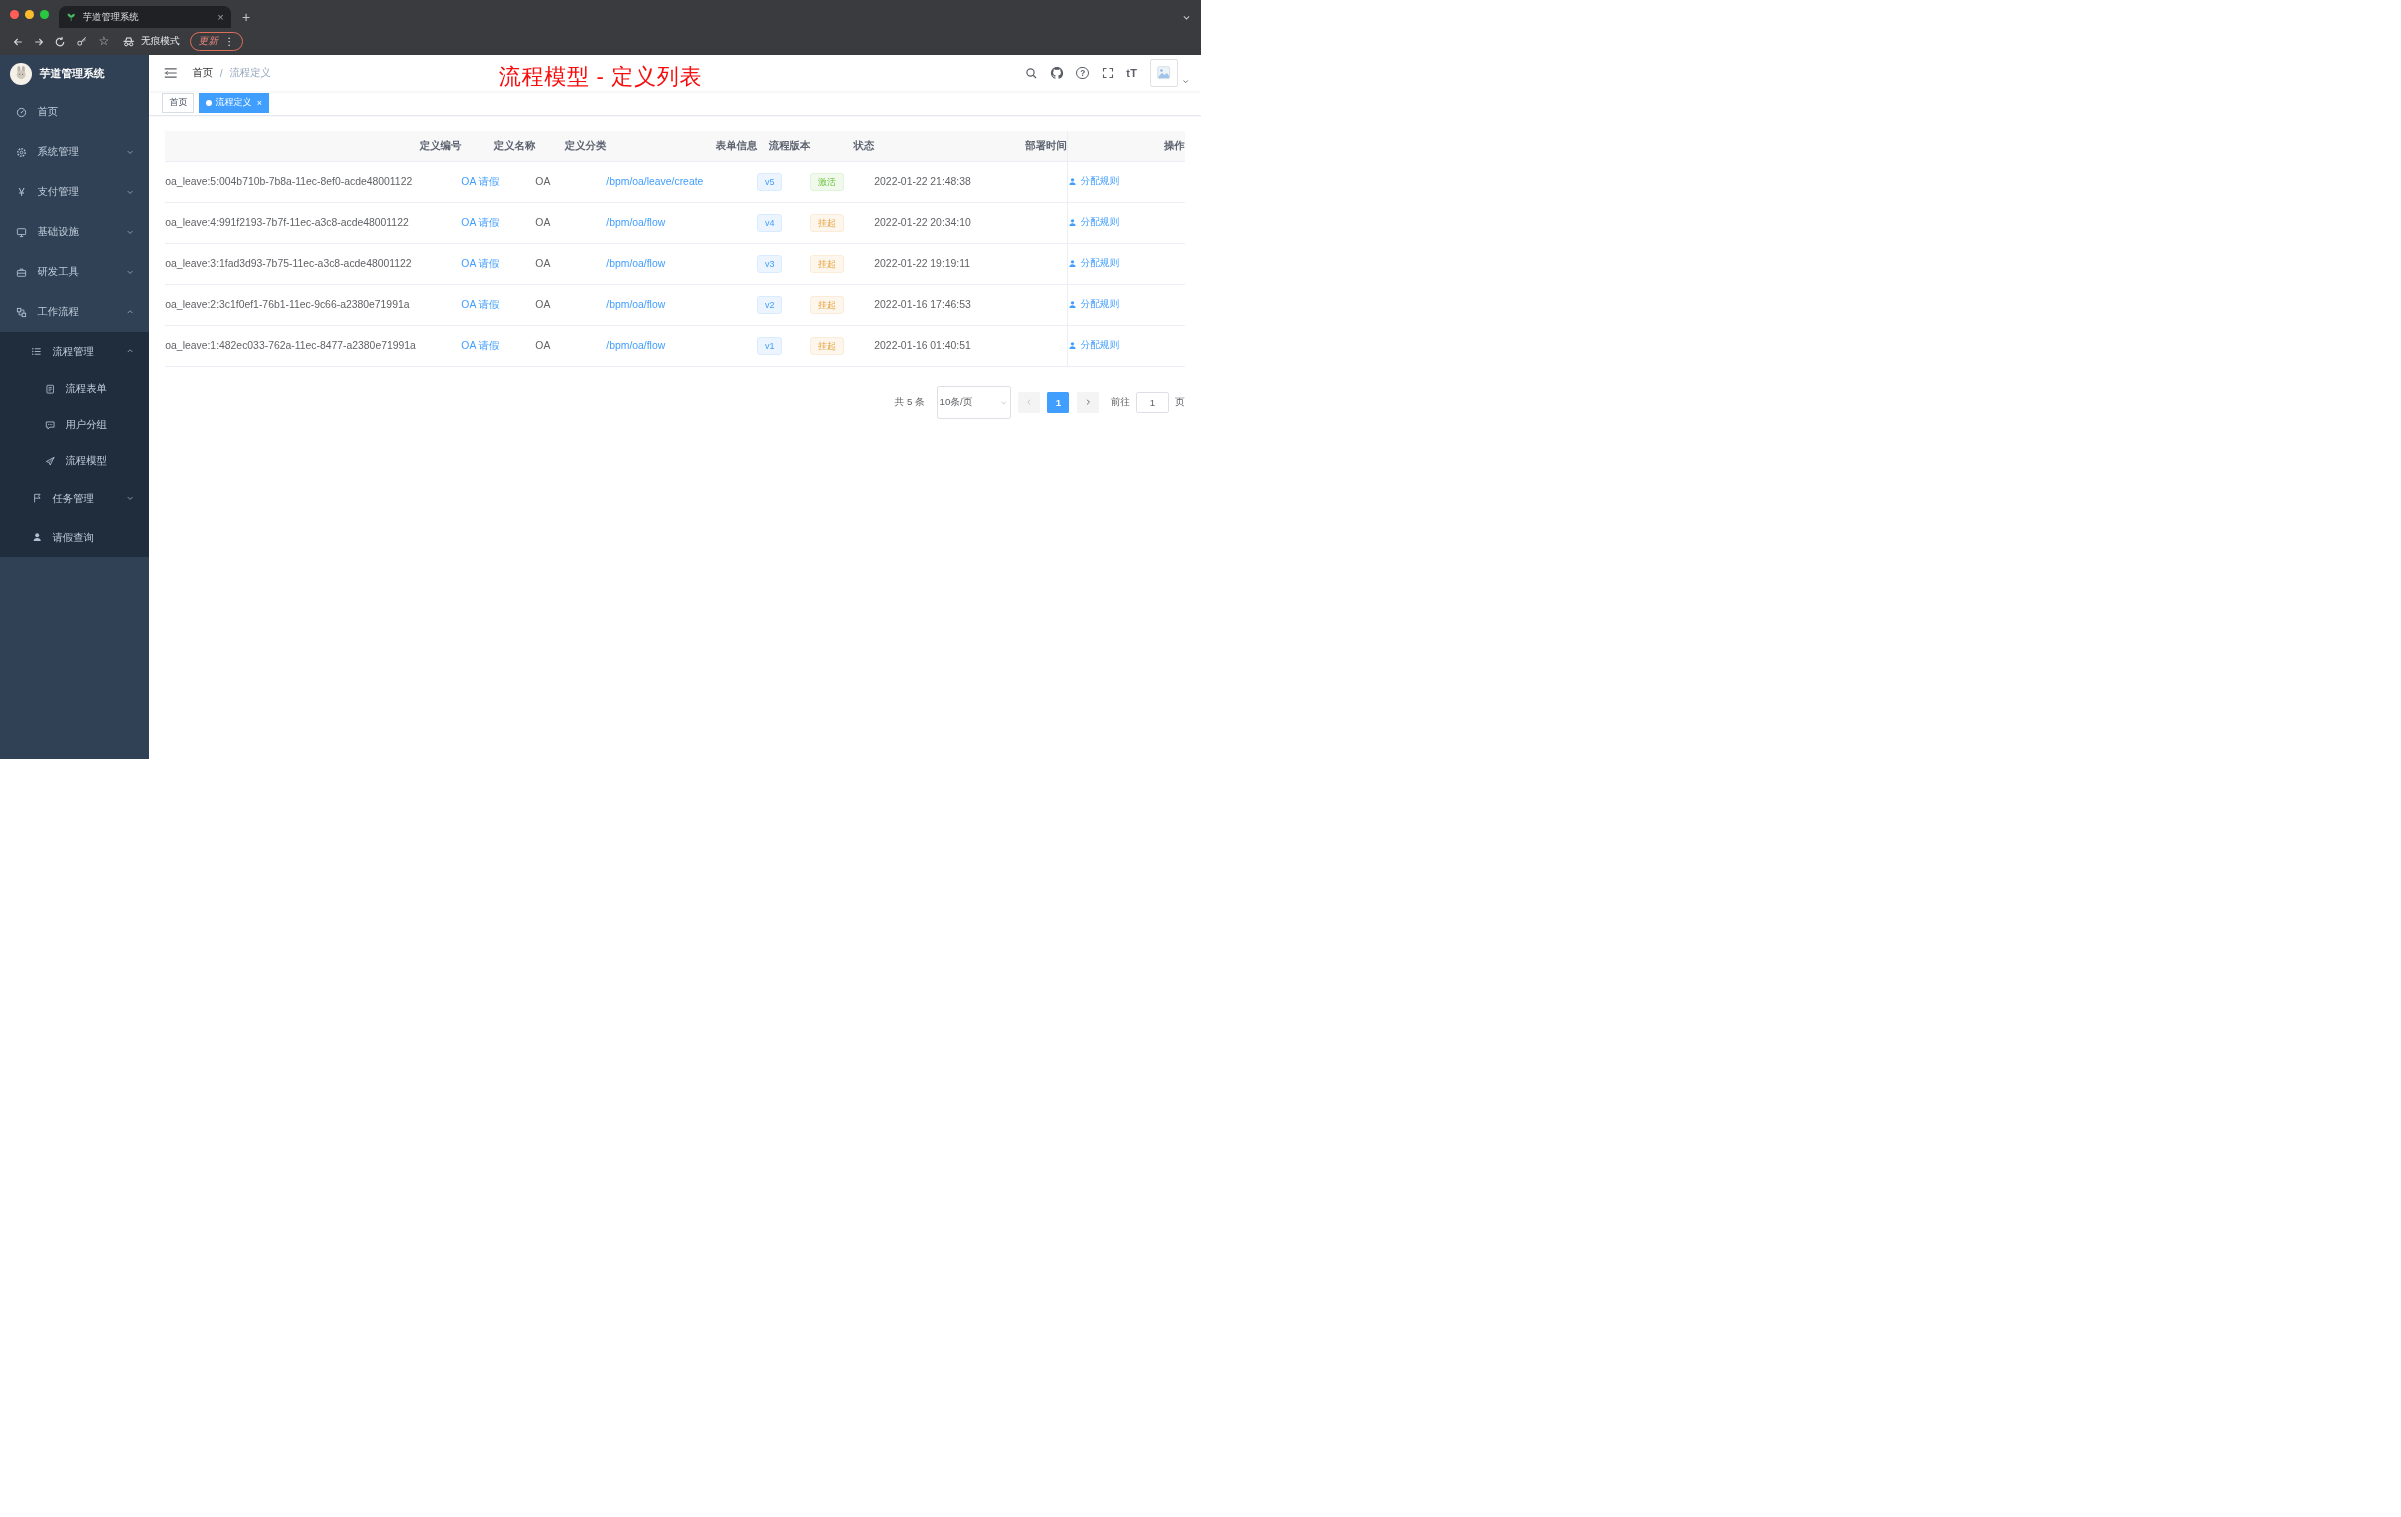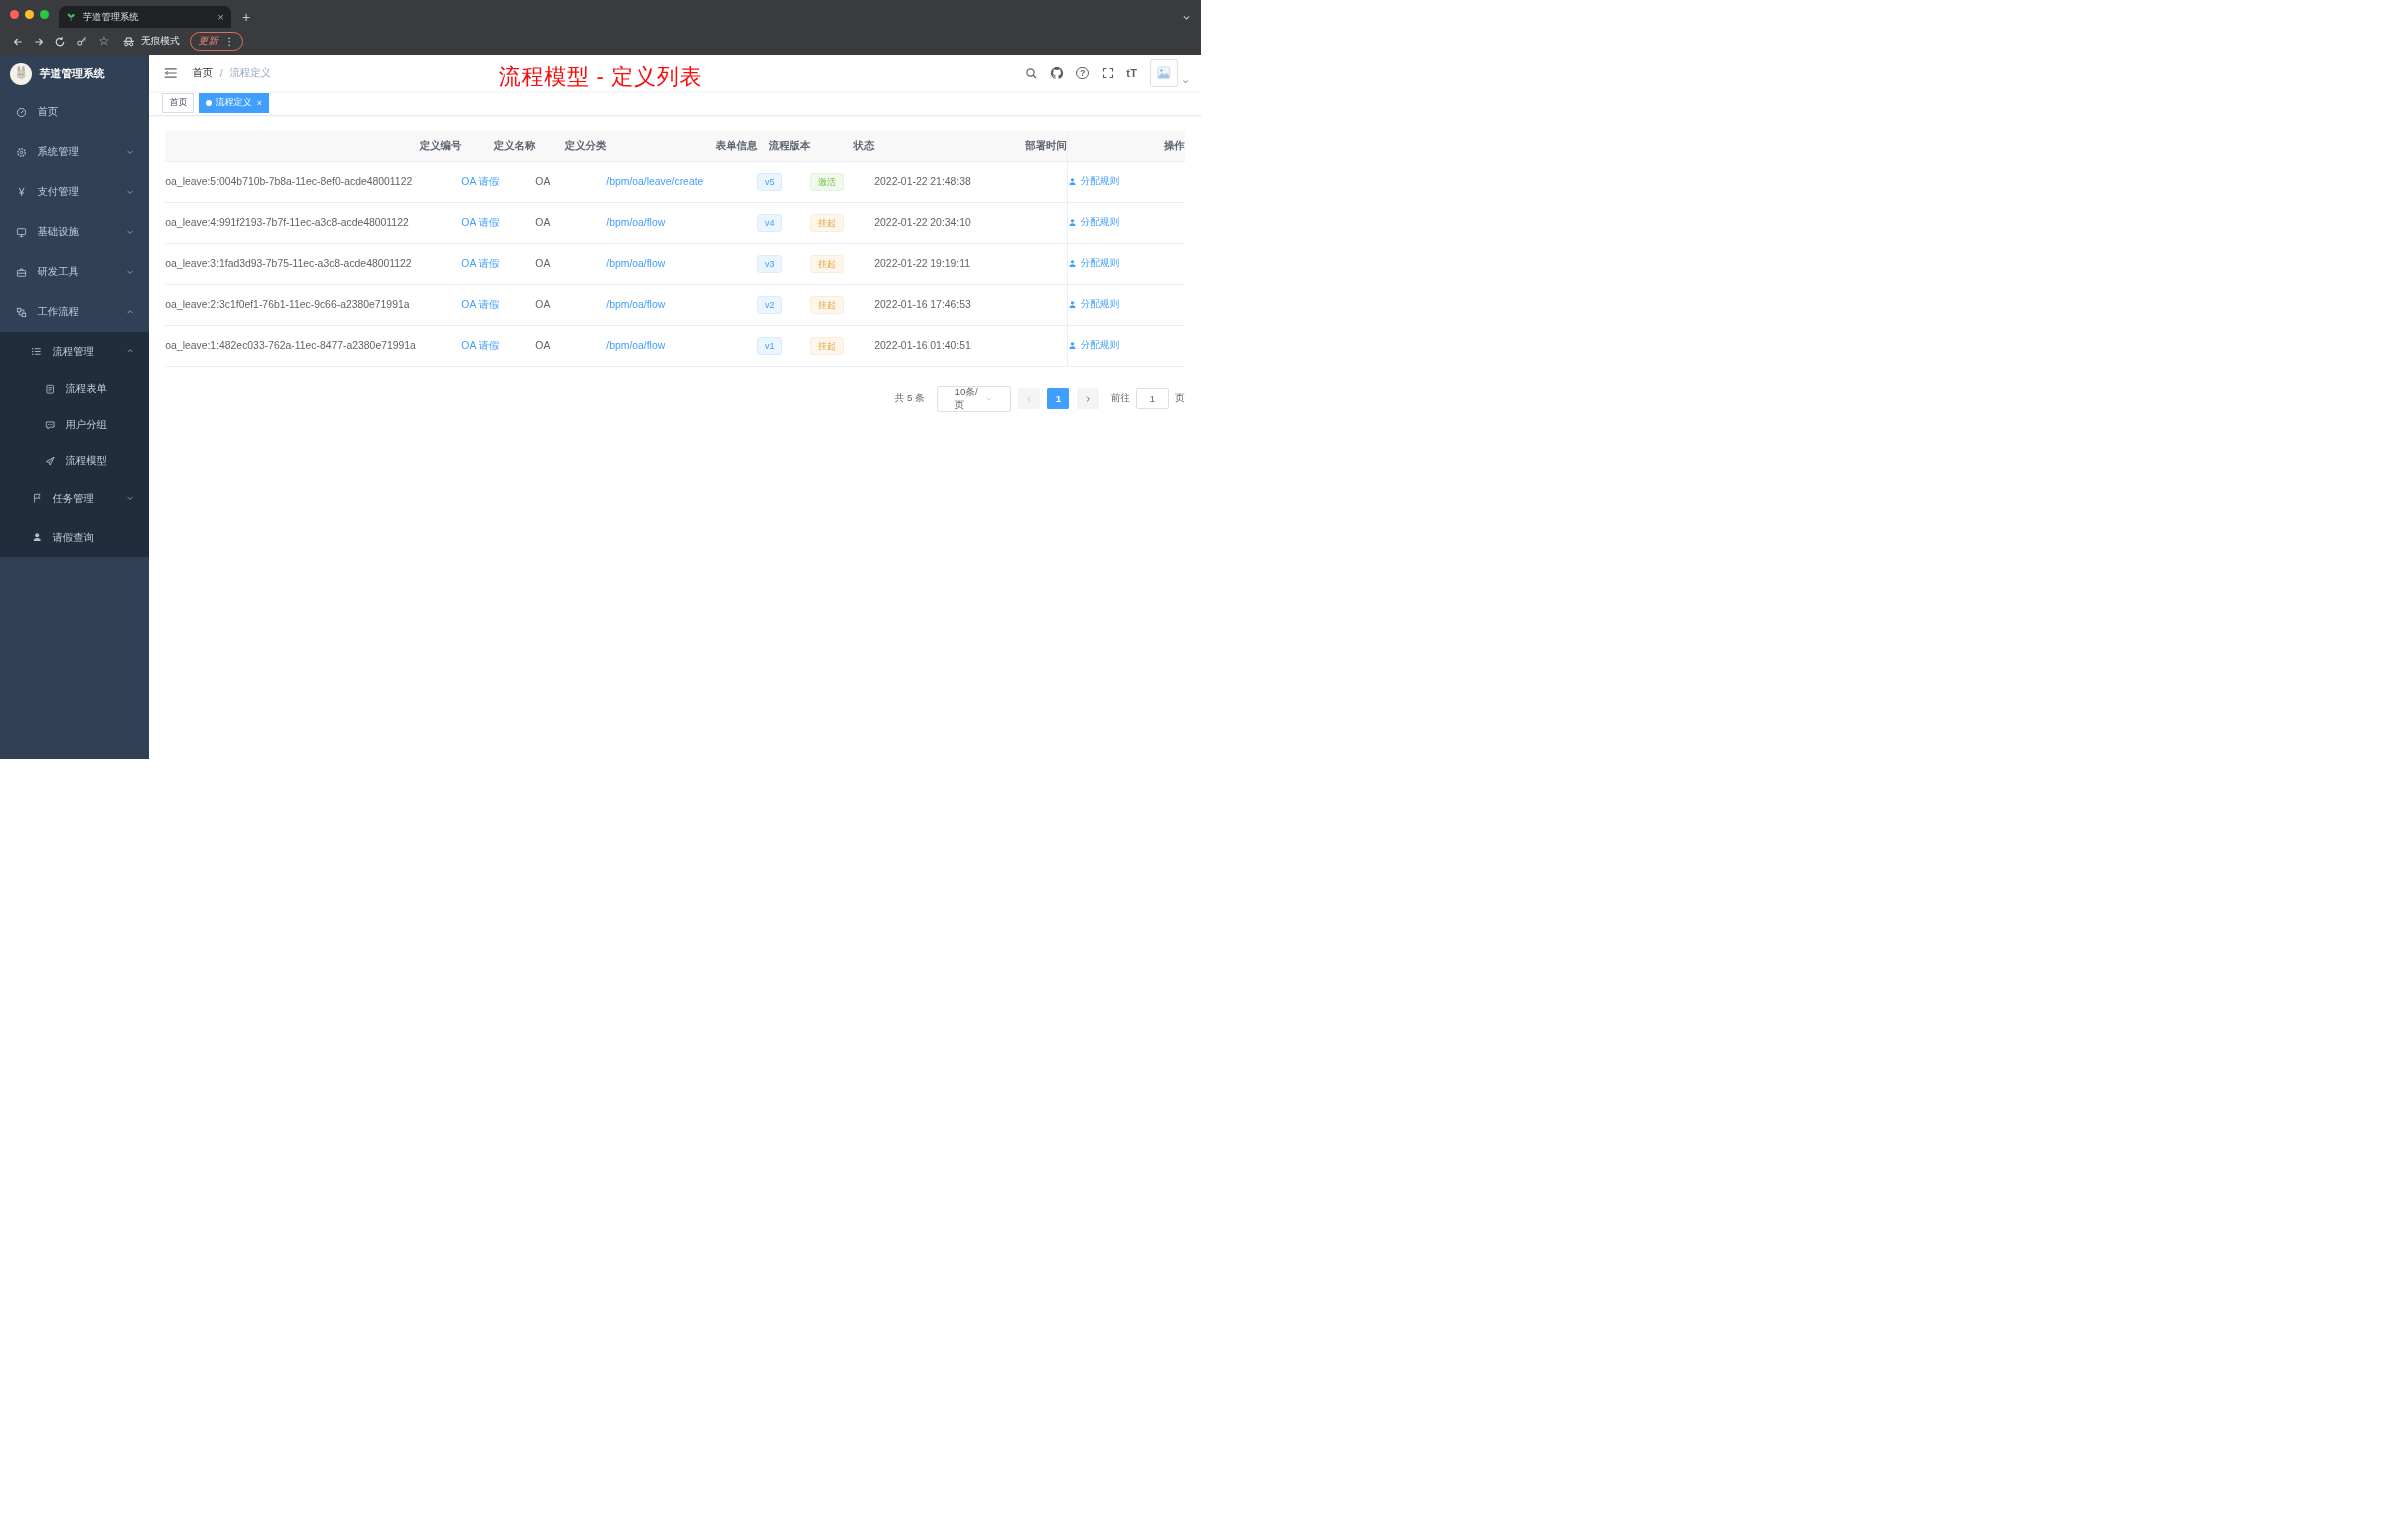--- a/index.html
+++ b/index.html
@@ -83,21 +83,21 @@
   .link { color:#409eff; cursor:pointer; }
   .el-tag { display:inline-block; height:18px; line-height:16.3px; padding:0 6.7px; border-radius:3px; font-size:9px; border:0.7px solid transparent; }
   .el-tag.version { background:#ecf5ff; border-color:#d9ecff; color:#409eff; }
   .el-tag.success { background:#f0f9eb; border-color:#e1f3d8; color:#67c23a; }
   .el-tag.warning { background:#fdf6ec; border-color:#faecd8; color:#e6a23c; }
   .action-link { color:#409eff; font-size:9.7px; display:inline-flex; align-items:center; gap:3.7px; cursor:pointer; }
 
   
   .pager { display:flex; align-items:center; justify-content:flex-end; gap:7.4px; margin-top:19.3px; font-size:9.7px; color:#606266; }
   .pg-total { margin-right:4.5px; }
-  .pg-select { width:74px; height:26px; border:0.7px solid #dcdfe6; border-radius:2.2px; display:flex; align-items:center; justify-content:space-between; padding:0 17px; color:#606266; cursor:pointer; background:#fff; }
+  .pg-select { width:74px; height:33px; border:0.7px solid #dcdfe6; border-radius:2.2px; display:flex; align-items:center; justify-content:space-between; padding:0 2px; color:#606266; cursor:pointer; background:#fff; }
   .pg-select .caret { color:#c0c4cc; display:flex; }
   .pg-btn { min-width:22px; height:21px; background:#f4f4f5; border-radius:1.5px; display:flex; align-items:center; justify-content:center; cursor:pointer; color:#606266; }
   .pg-btn.disabled { color:#c0c4cc; }
   .pg-btn.current { background:#409eff; color:#fff; font-weight:bold; }
   .pg-goto { display:flex; align-items:center; gap:6px; margin-left:4.5px; }
   .pg-input { width:33px; height:21px; border:0.7px solid #dcdfe6; border-radius:2.2px; text-align:center; font-size:9.7px; color:#606266; font-family:inherit; }
 </style>
 </head>
 <body>
 

